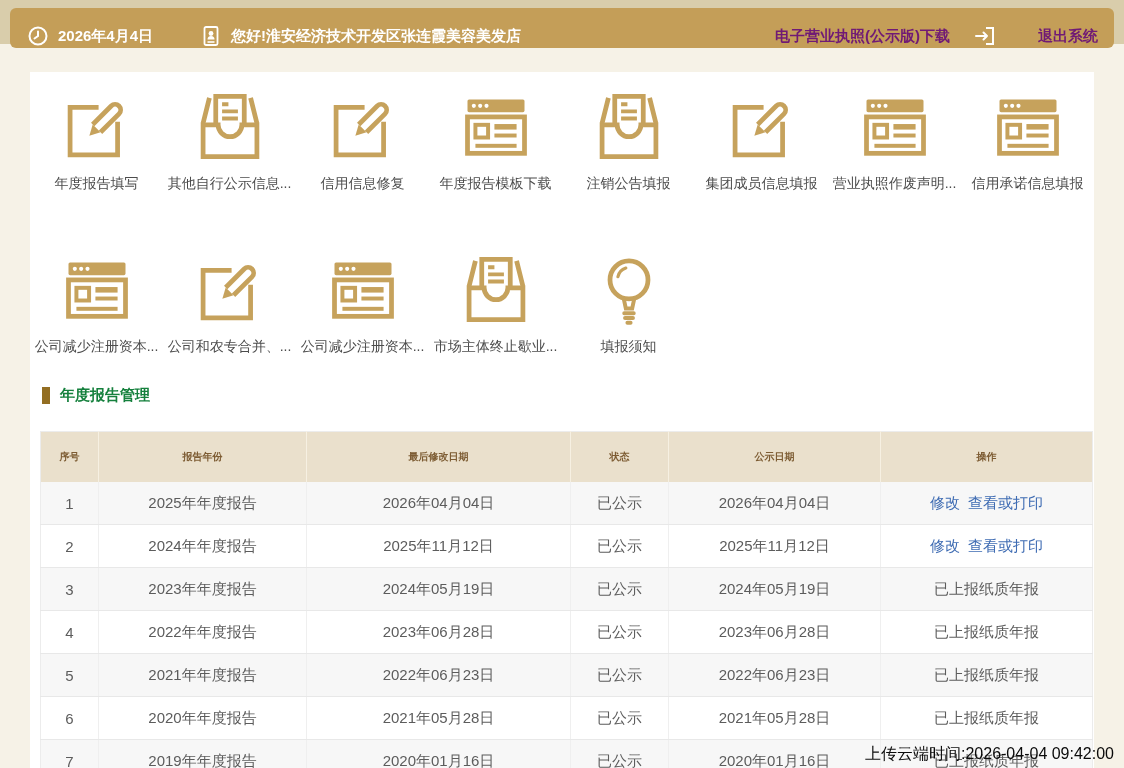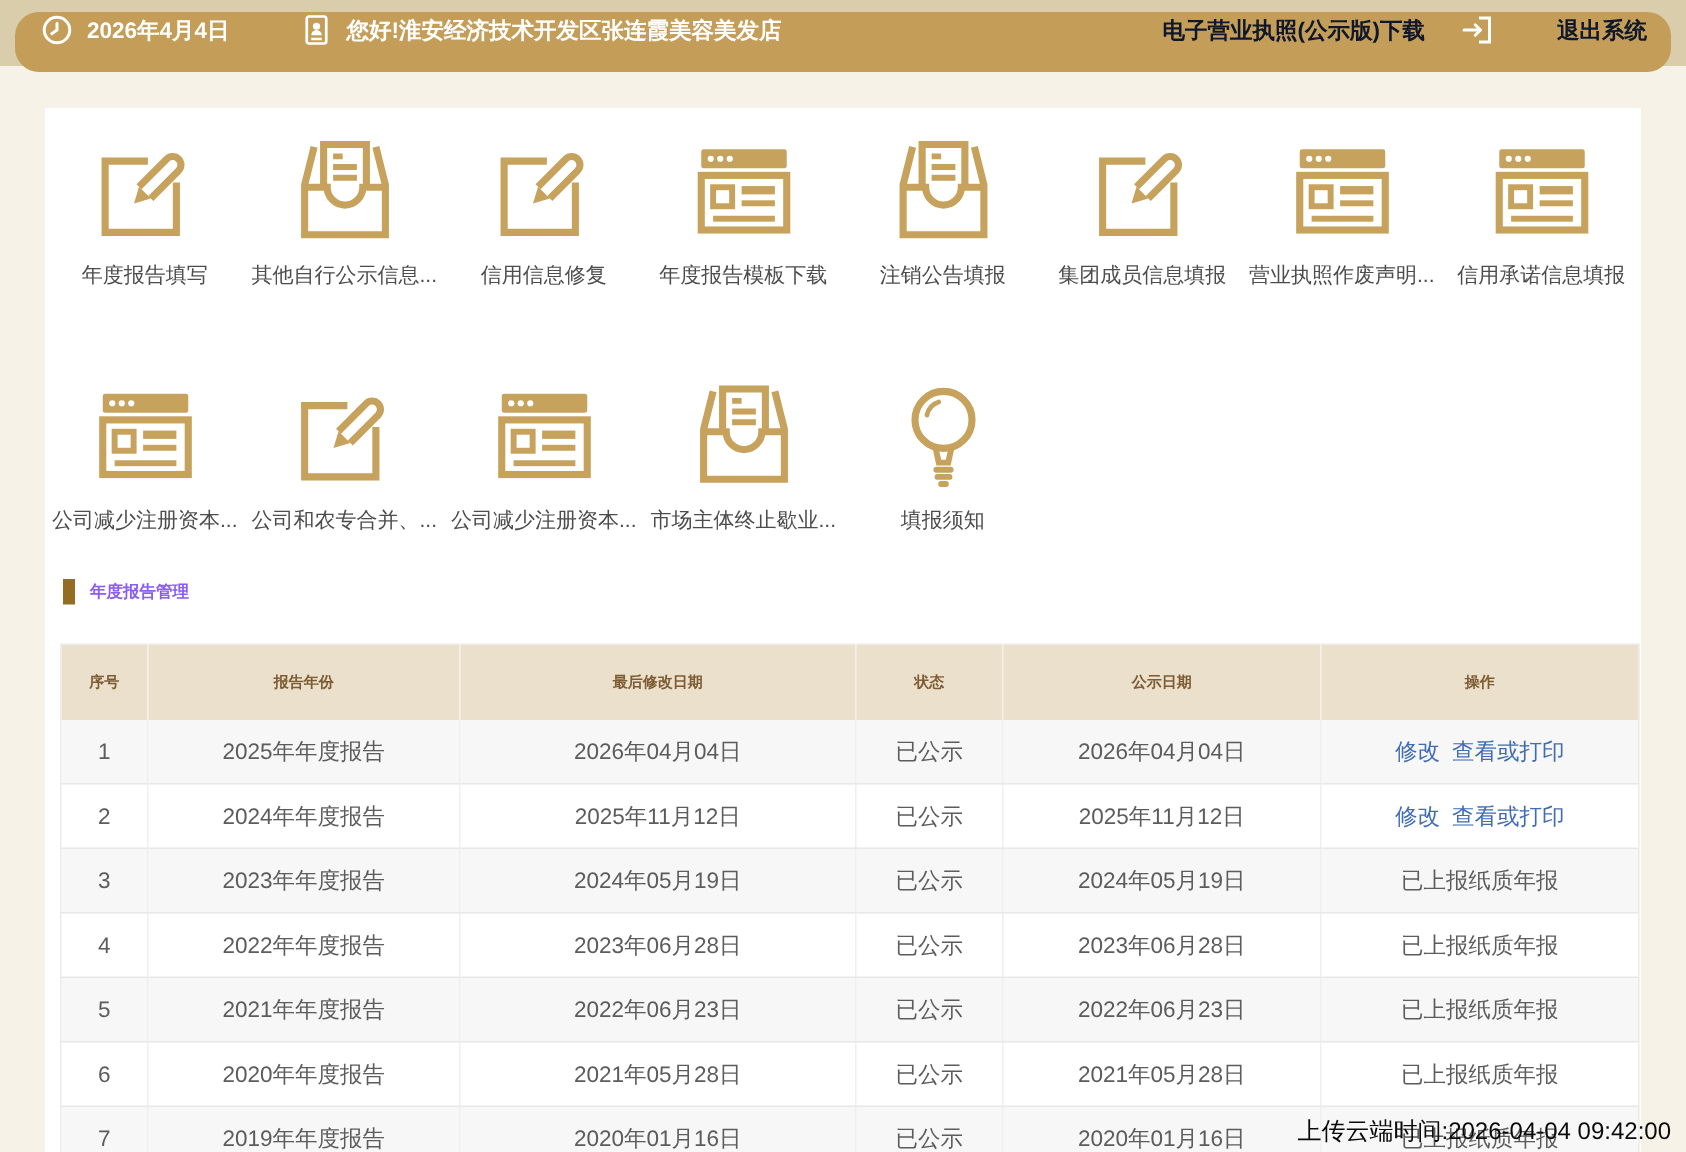--- a/index.html
+++ b/index.html
@@ -8,28 +8,28 @@
     background:#f6f2e7;
     font-family:"Liberation Sans","DejaVu Sans",sans-serif;
   }
   
   .top-backdrop{
     position:absolute;left:0;top:0;width:100%;height:44px;
     background:#d9cdab;
   }
   .topbar{
     position:absolute;left:10px;right:10px;top:8px;height:40px;
-    background:#c49e58;border-radius:16px;
-    display:flex;align-items:flex-start;justify-content:space-between;
+    background:#c49e58;border-radius:6px;
+    display:flex;align-items:flex-end;justify-content:space-between;
     padding:0 16px;box-sizing:border-box;
     color:#fff;font-size:15px;font-weight:bold;
   }
   .topbar .grp{display:flex;align-items:center;}
   .topbar .ic{display:inline-flex;width:24px;height:24px;margin-right:8px;}
-  .topbar a{color:#0f172a;text-decoration:none;cursor:pointer;padding-left:36px;}
+  .topbar a{color:#701a75;text-decoration:none;cursor:pointer;padding-left:36px;}
   .greet-grp{margin-left:46px;}
   .license{margin-right:22px;}
   .logout-grp .ic{margin-right:6px;}
   
   .panel{
     position:absolute;left:30px;top:72px;width:1064px;height:900px;
     background:#ffffff;
   }
   
   .grid{
@@ -46,21 +46,21 @@
     text-align:center;
   }
   
   .section-title{
     display:flex;align-items:center;margin:30px 0 0 12px;
   }
   .bullet{
     width:8px;height:17px;background:#936e22;margin-right:10px;
   }
   .section-title h2{
-    margin:0;font-size:11px;font-weight:bold;color:#8b5cf6;
+    margin:0;font-size:15px;font-weight:bold;color:#15803d;
   }
   
   table{
     border-collapse:collapse;table-layout:fixed;
     width:1052px;margin:26px 0 0 10px;
     border:1px solid #ececec;
   }
   thead th{
     background:#eae0cc;color:#7d5c33;font-size:10px;font-weight:bold;
     height:48px;border-right:1px solid #f6f0e2;

